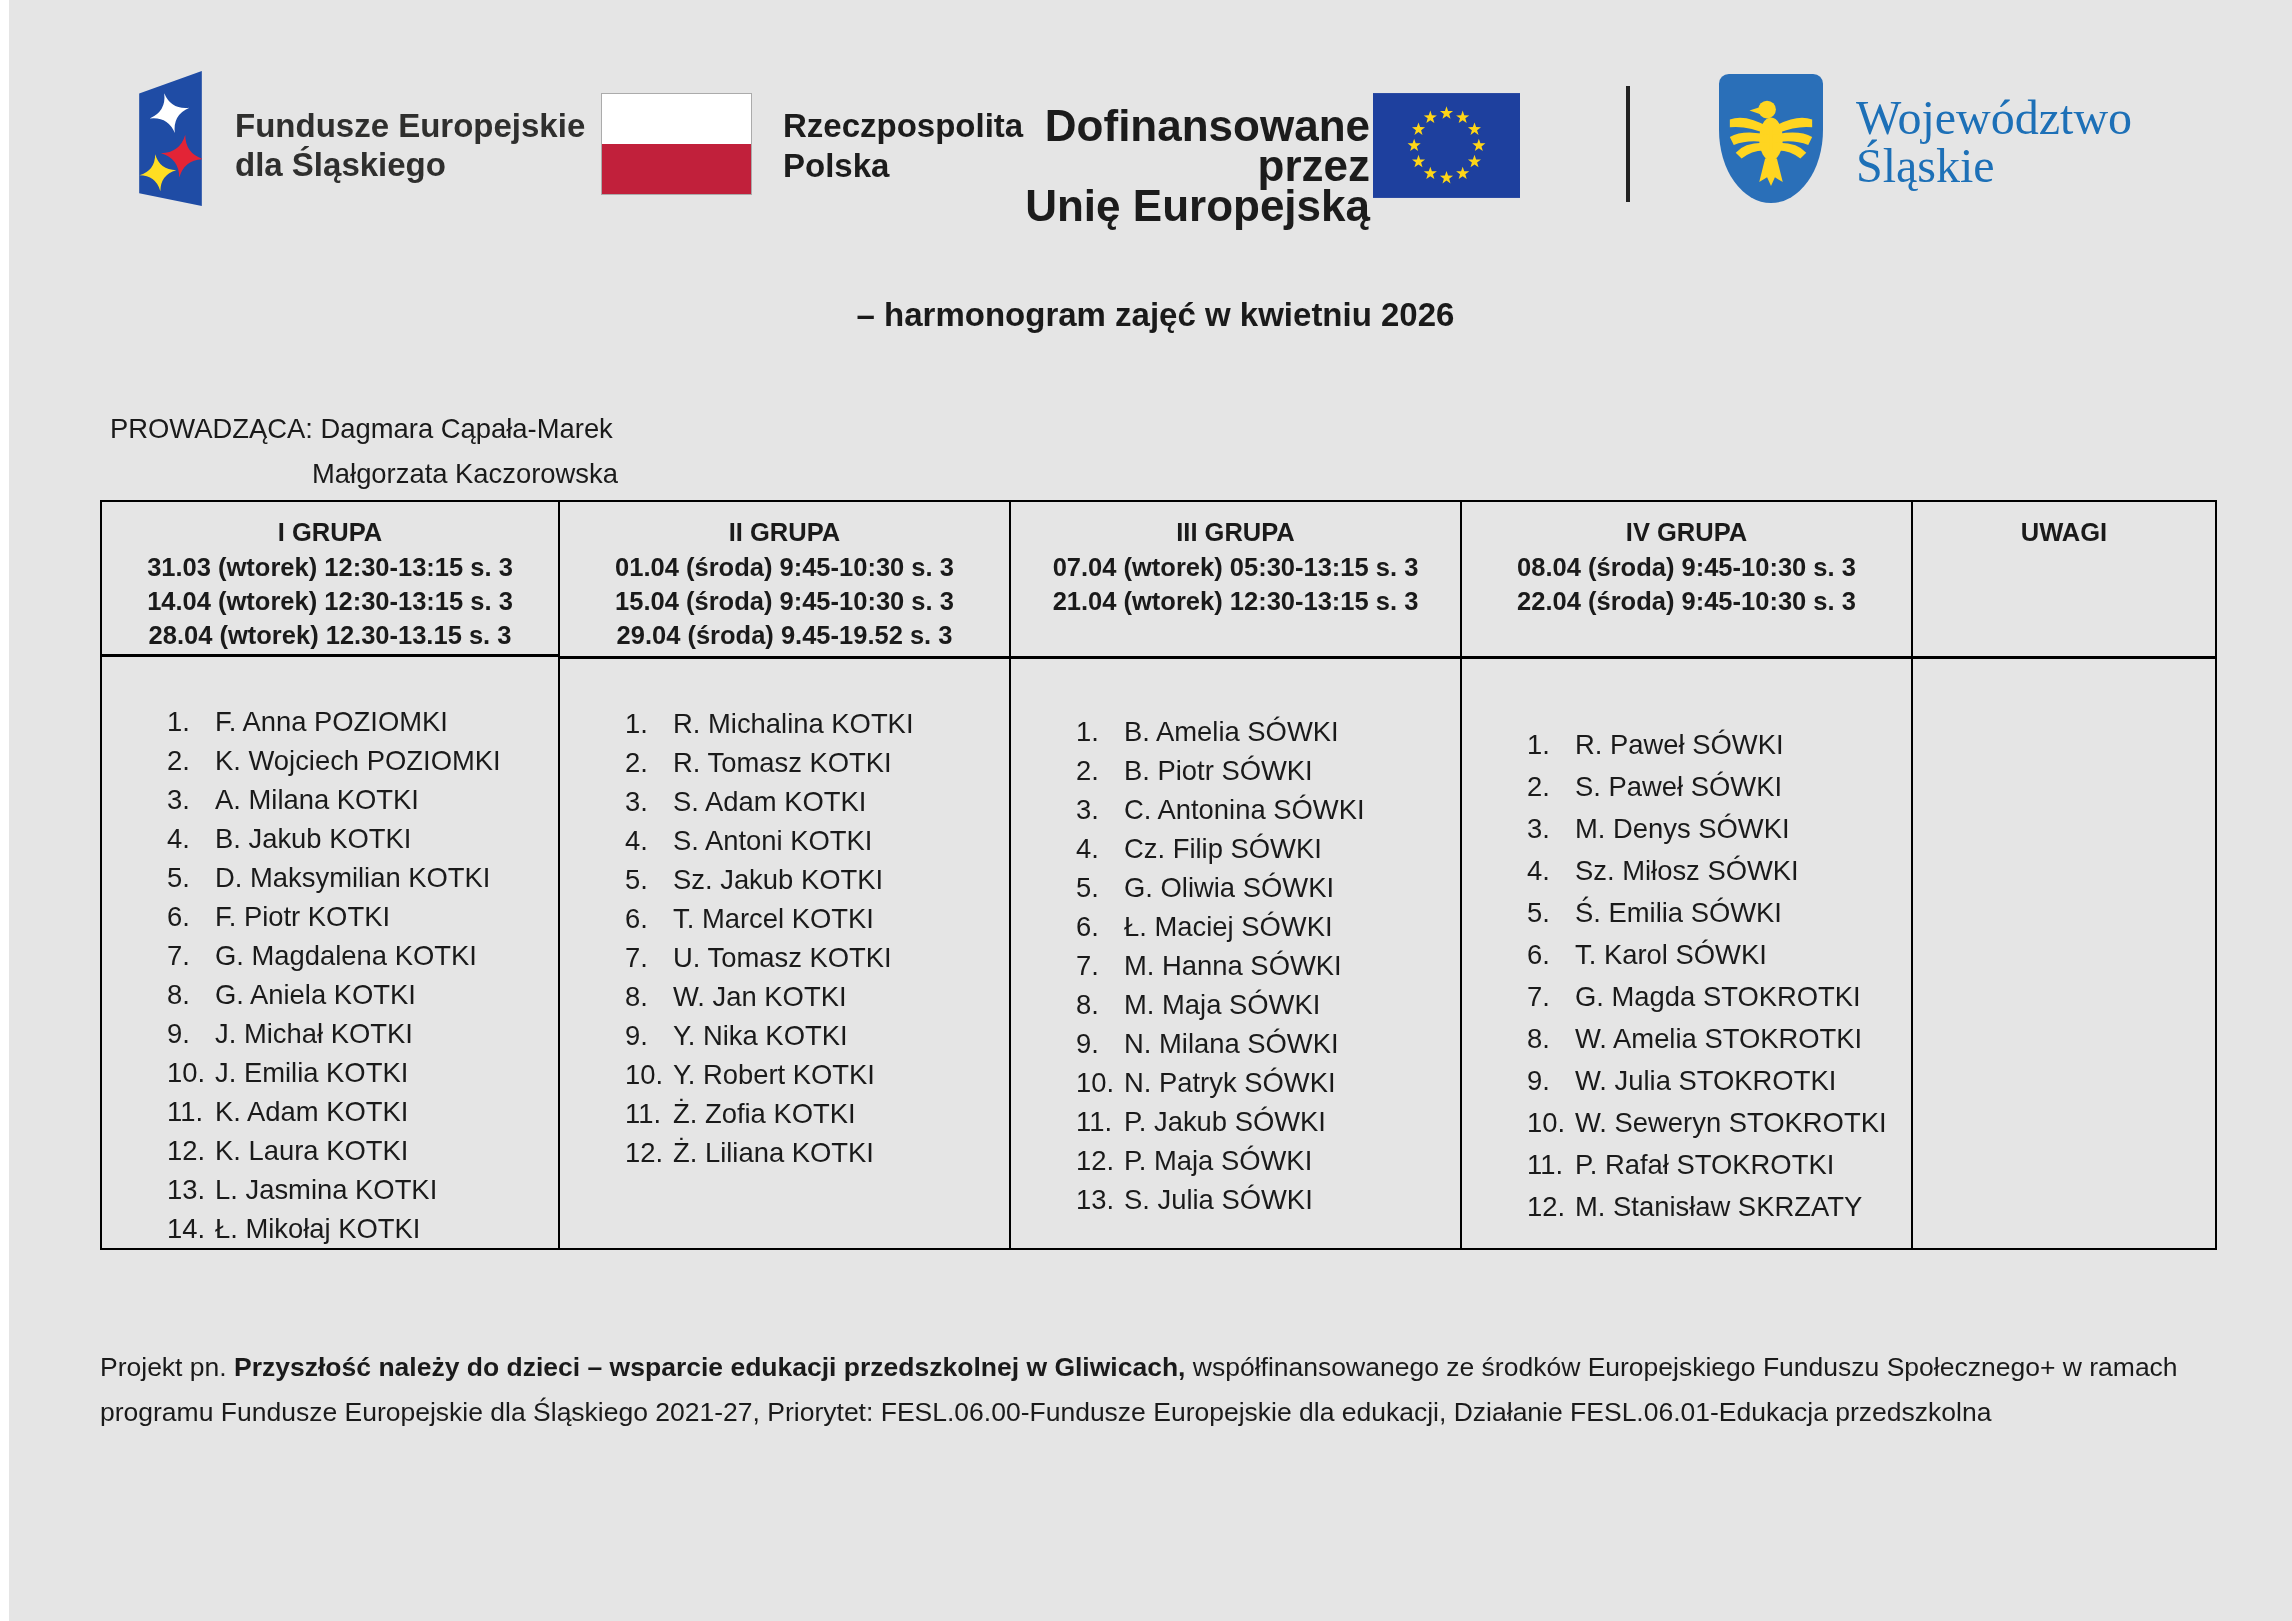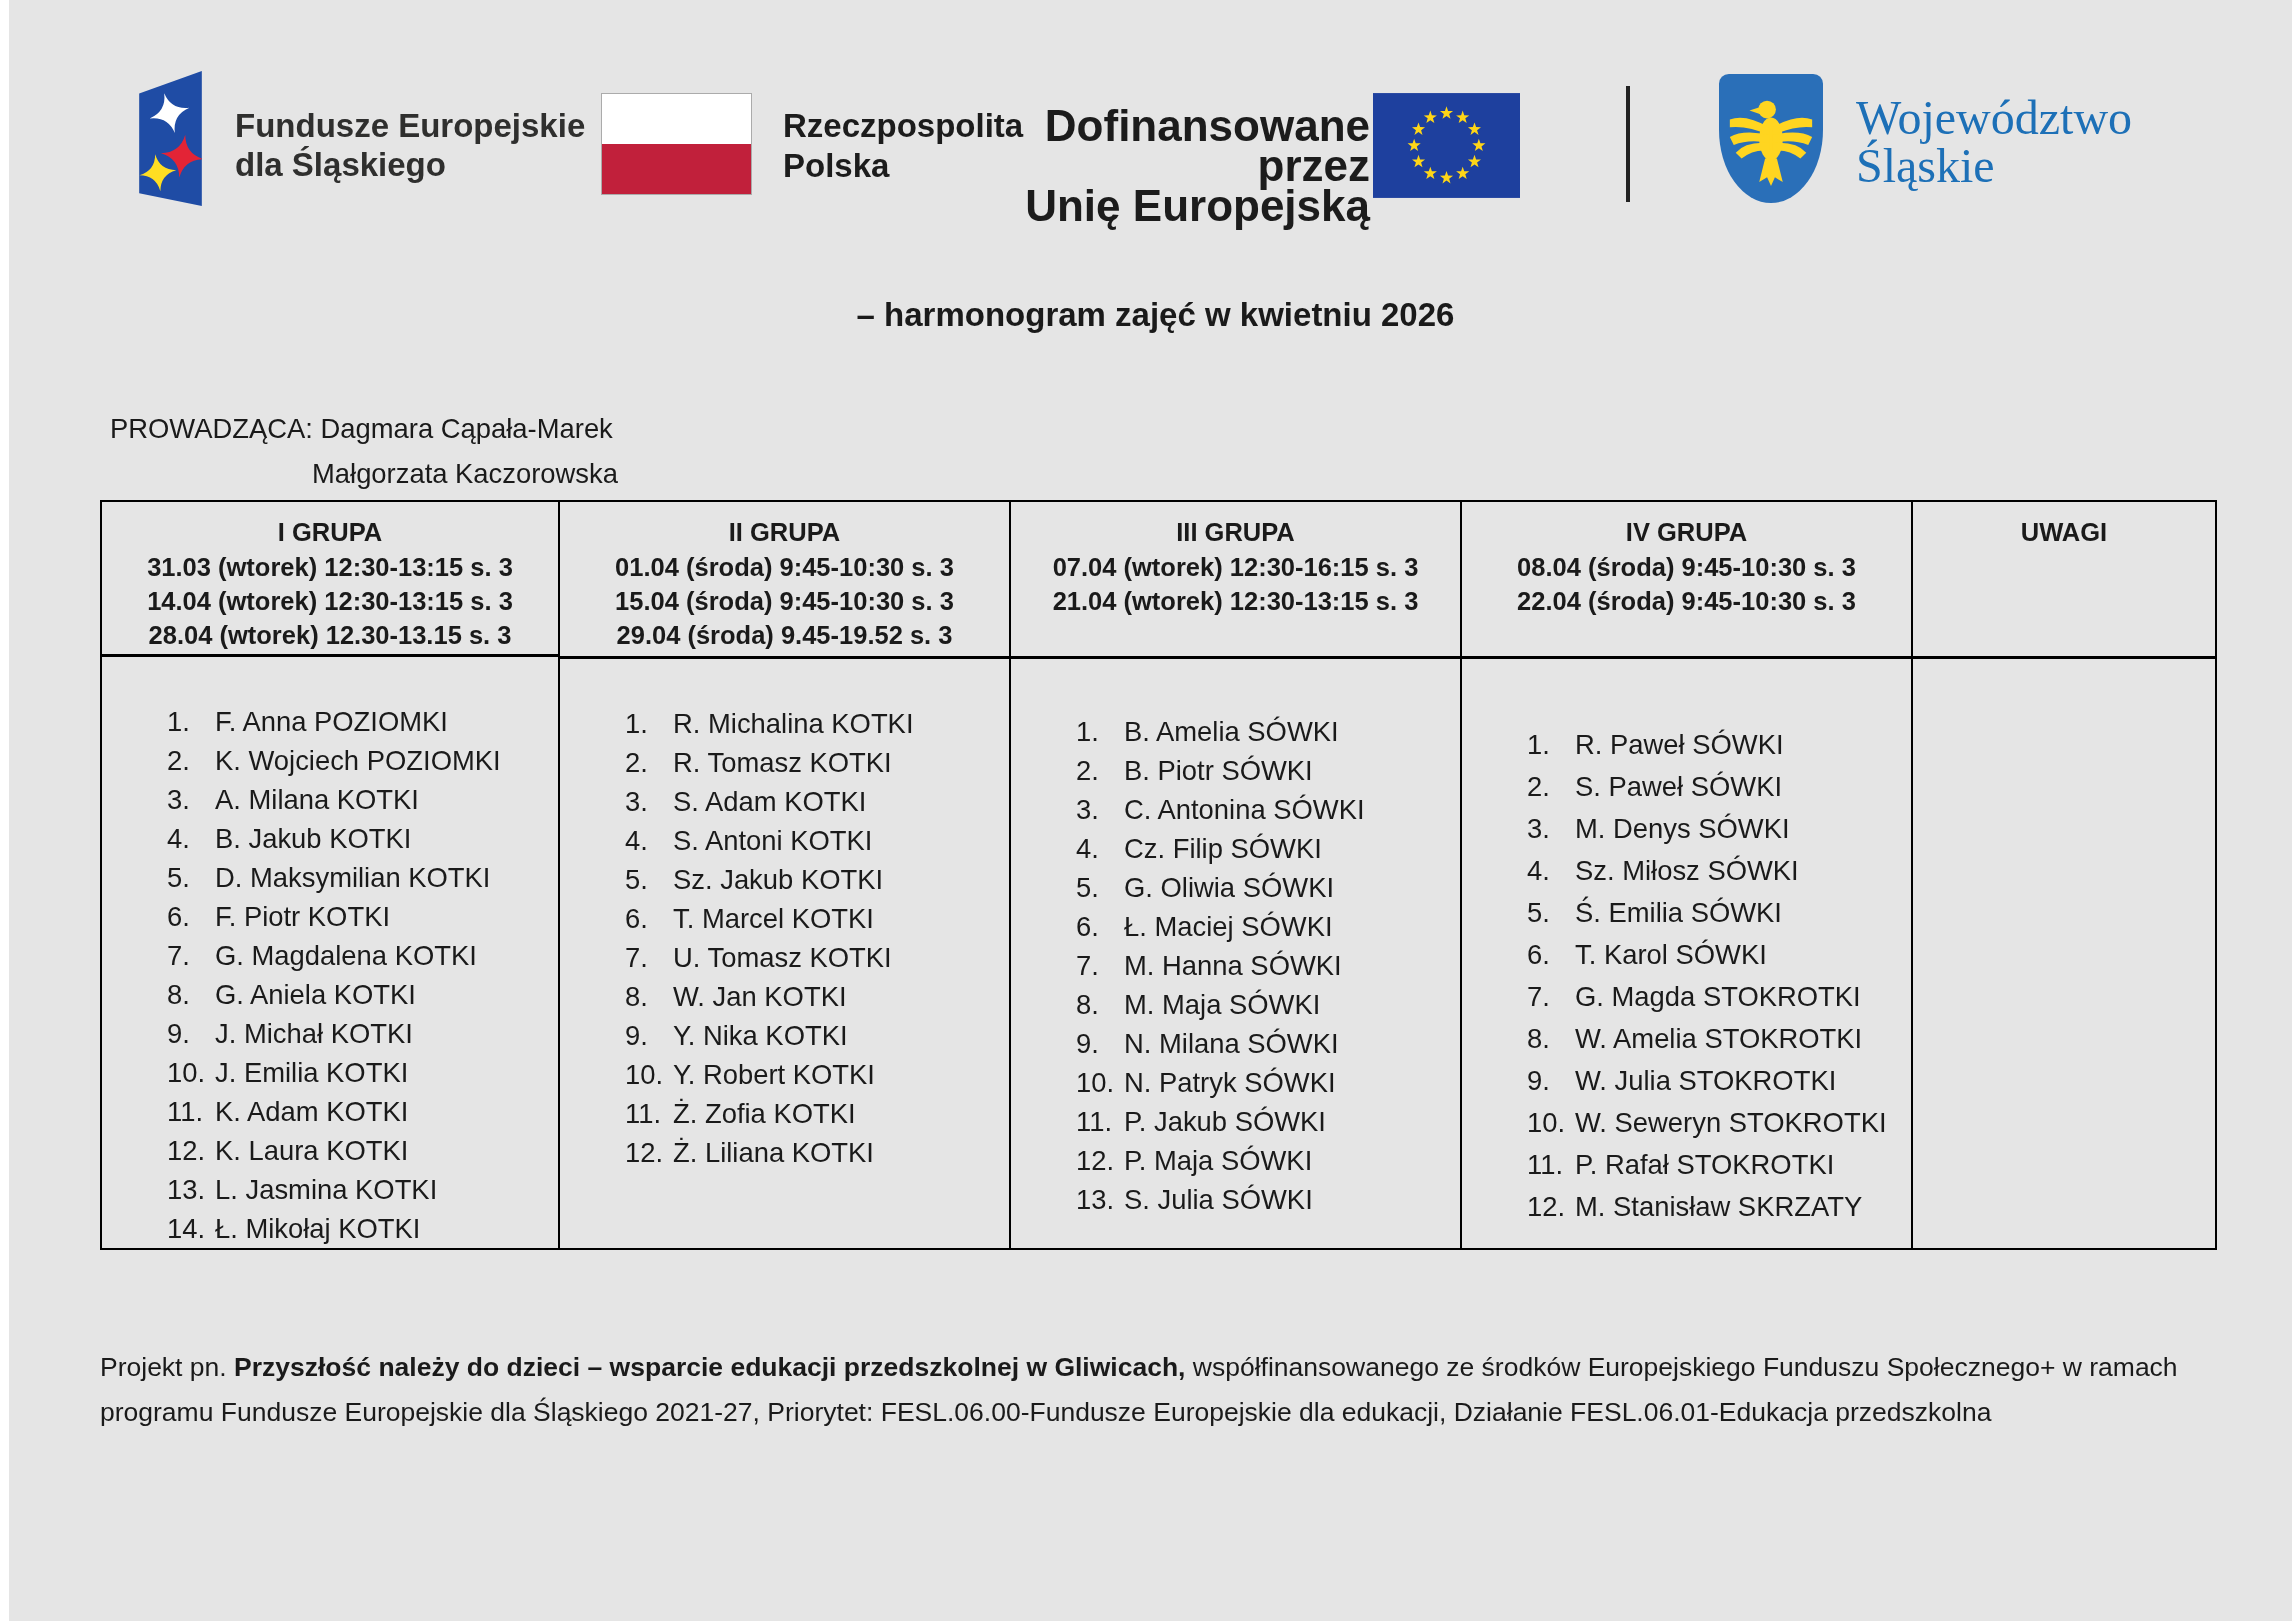--- a/index.html
+++ b/index.html
@@ -269,21 +269,21 @@
           </div>
           <div class="student">
             <span class="s-num">12.</span>
             <span>Ż. Liliana KOTKI</span>
           </div>
         </div>
       </div>
       <div class="col col-3">
         <div class="col-header">
           <div class="group-title">III GRUPA</div>
-          <div class="date-line">07.04 (wtorek) 12:30-16:15 s. 3</div>
+          <div class="date-line">07.04 (wtorek) 05:30-13:15 s. 3</div>
           <div class="date-line">21.04 (wtorek) 12:30-13:15 s. 3</div>
         </div>
         <div class="col-body">
           <div class="student">
             <span class="s-num">1.</span>
             <span>B. Amelia SÓWKI</span>
           </div>
           <div class="student">
             <span class="s-num">2.</span>
             <span>B. Piotr SÓWKI</span>

